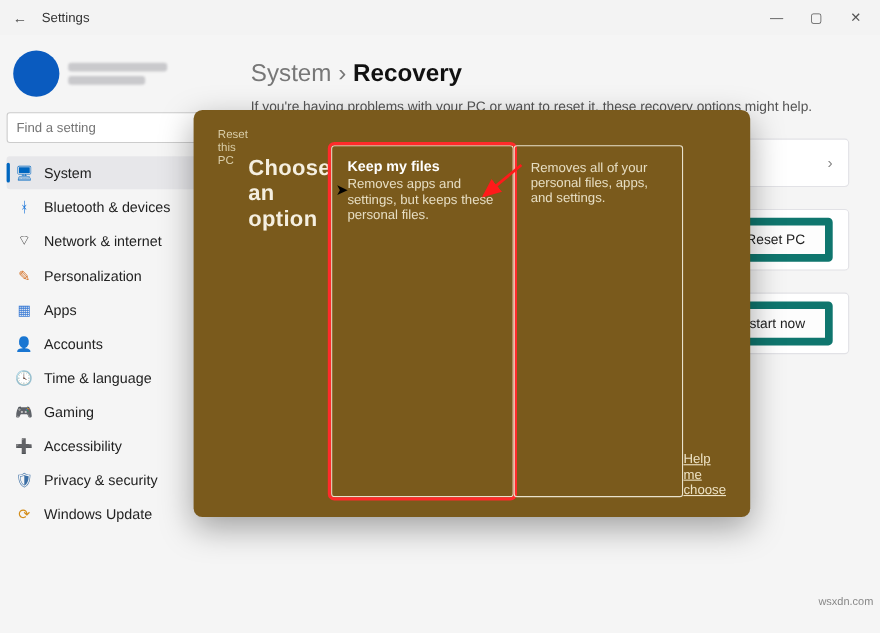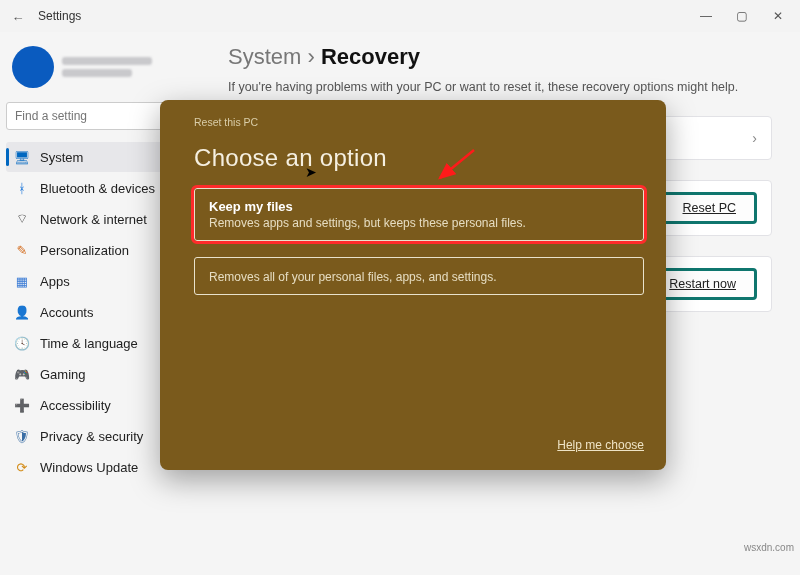--- a/index.html
+++ b/index.html
@@ -22,34 +22,34 @@
   .search { width: 100%; height: 28px; border: 1px solid #ccc; border-radius: 3px; padding: 11px 8px; font-size: 12px; background:#fff; }
 
   .nav { margin-top: 12px; display:flex; flex-direction:column; gap:1px;}
   .nav-item { display: flex; align-items: center; gap: 10px; height: 30px; padding: 0 8px; border-radius: 3px; font-size: 13px; color: #222; position:relative; cursor:pointer;}
   .nav-item.active { background: #e7e7ea; }
   .nav-item.active::before { content:""; position:absolute; left:0; top:6px; bottom:6px; width:3px; background:#0067c0; border-radius:2px;}
   .nav-icon { width: 16px; height: 16px; display:flex; align-items:center; justify-content:center; font-size:13px;}
 
   
   .content { flex: 1; padding: 12px 28px; position: relative; }
-  .breadcrumb { font-size: 22px; color: #777; font-weight: 400; margin-top:0;}
+  .breadcrumb { font-size: 22px; color: #777; font-weight: 400; margin-top:10px;}
   .breadcrumb .current { color: #111; font-weight: 600; }
   .subtext { font-size: 12.5px; color: #555; margin-top: 10px; }
   .option-row { margin-top:22px; background:#fff; border:1px solid #e2e2e6; border-radius:4px; height:44px; display:flex; align-items:center; justify-content:flex-end; padding:0 14px;}
   .option-row .chev { color:#888; font-size:14px;}
   .action-row { margin-top:20px; background:#fff; border:1px solid #e2e2e6; border-radius:4px; height:56px; display:flex; align-items:center; justify-content:flex-end; padding:0 14px;}
-  .pill-btn { border:3px solid #0f766e; background:#fdfdfd; border-radius:4px; padding:6px 18px; font-size:12.5px; color:#222; cursor:pointer;text-decoration:underline;}
+  .pill-btn { border:7px solid #0f766e; background:#fdfdfd; border-radius:4px; padding:6px 18px; font-size:12.5px; color:#222; cursor:pointer;}
 
   
-  .dialog { position: absolute; left: 160px; top: 100px; width: 506px; height: 370px;
-            background: #7a5a1c; color: #f5efe0; border-radius: 8px; padding: 16px 22px 18px 34px;
-            box-shadow: 0 10px 30px rgba(0,0,0,.35); display:flex; flex-direction:column;}
+  .dialog { position: absolute; left: 176px; top: 100px; width: 506px; height: 370px;
+            background: #7a5a1c; color: #f5efe0; border-radius: 8px; padding: 16px 22px 18px 22px;
+            box-shadow: 0 10px 30px rgba(0,0,0,.35); display:flex; flex-direction:row;}
   .dlg-crumb { font-size: 10.5px; color: #d9cda8; }
-  .dlg-title { font-size: 24px; font-weight: 400; letter-spacing: .3px; margin-top: 16px; }
+  .dlg-title { font-size: 20px; font-weight: 700; letter-spacing: .3px; margin-top: 26px; }
   .choice { border: 1.5px solid #e9e2cc; border-radius: 3px; padding: 10px 14px; margin-top: 16px; cursor:pointer;}
   .choice.hl { outline: 3px solid #ff2b2b; outline-offset: 0; }
   .choice .ct { font-size: 13px; font-weight: 600; color:#ffffff;}
   .choice .cd { font-size: 12px; color: #e6ddc2; margin-top:2px;}
   .dlg-footer { margin-top:auto; display:flex; align-items:center; justify-content:flex-end; padding-top:20px;}
   .help-link { font-size: 12px; text-decoration: underline; color:#eee3c5; cursor:pointer;}
   .cancel-btn { border:1.5px solid #e9e2cc; background:transparent; color:#fff; border-radius:3px; padding:7px 24px; font-size:13px; cursor:pointer;}
 
   
   .arrow { position:absolute; left:432px; top:146px; pointer-events:none; }

